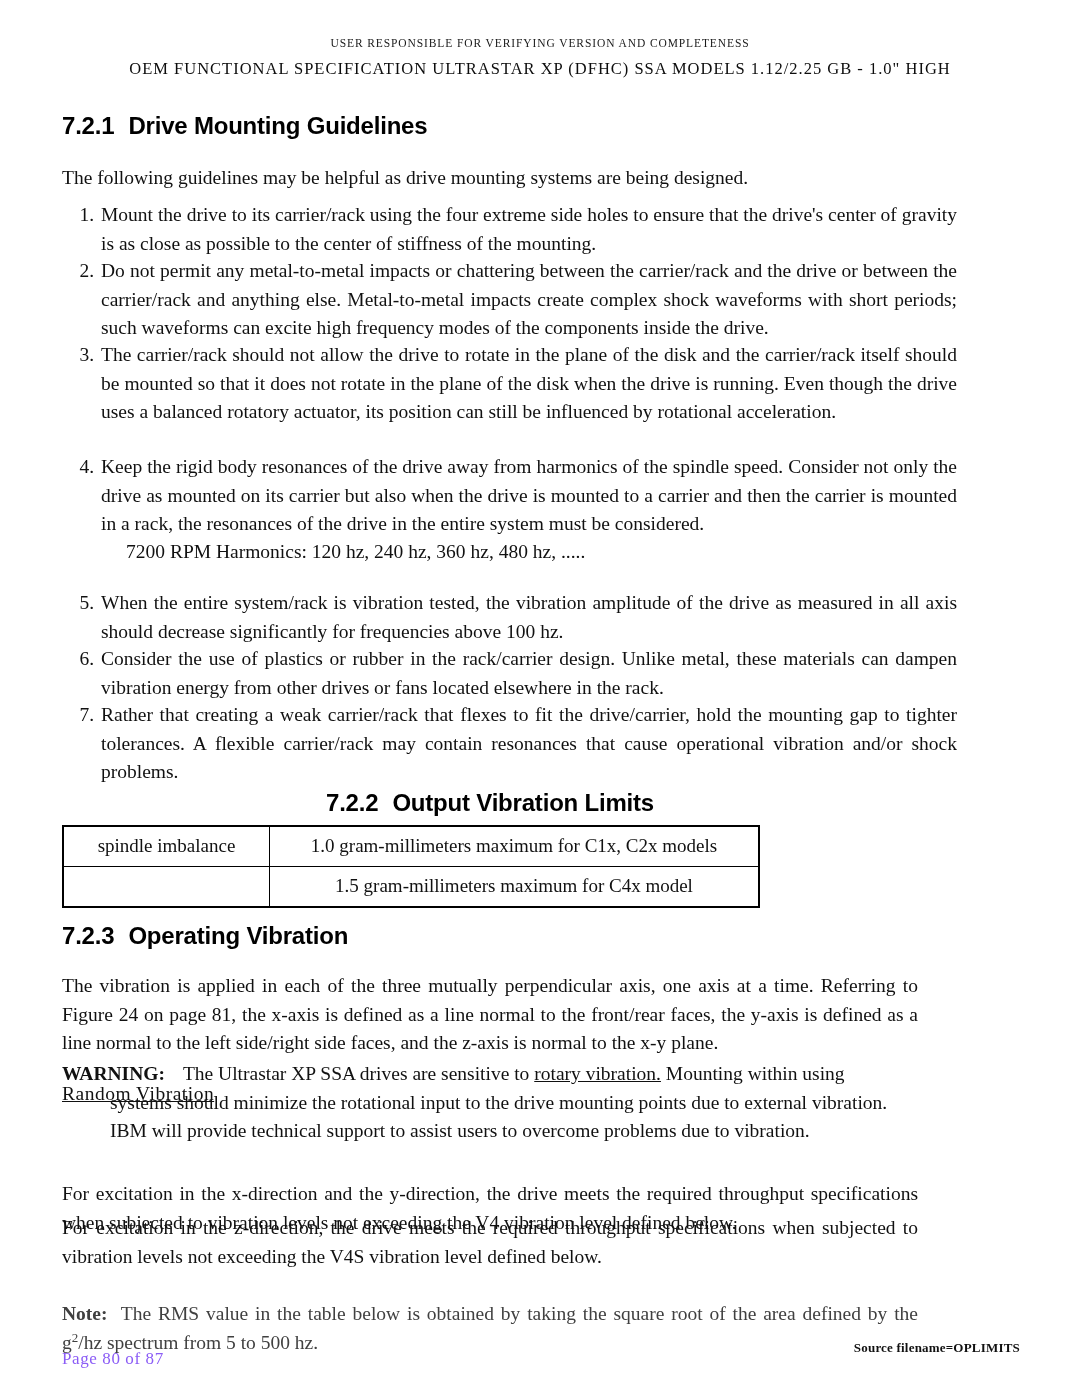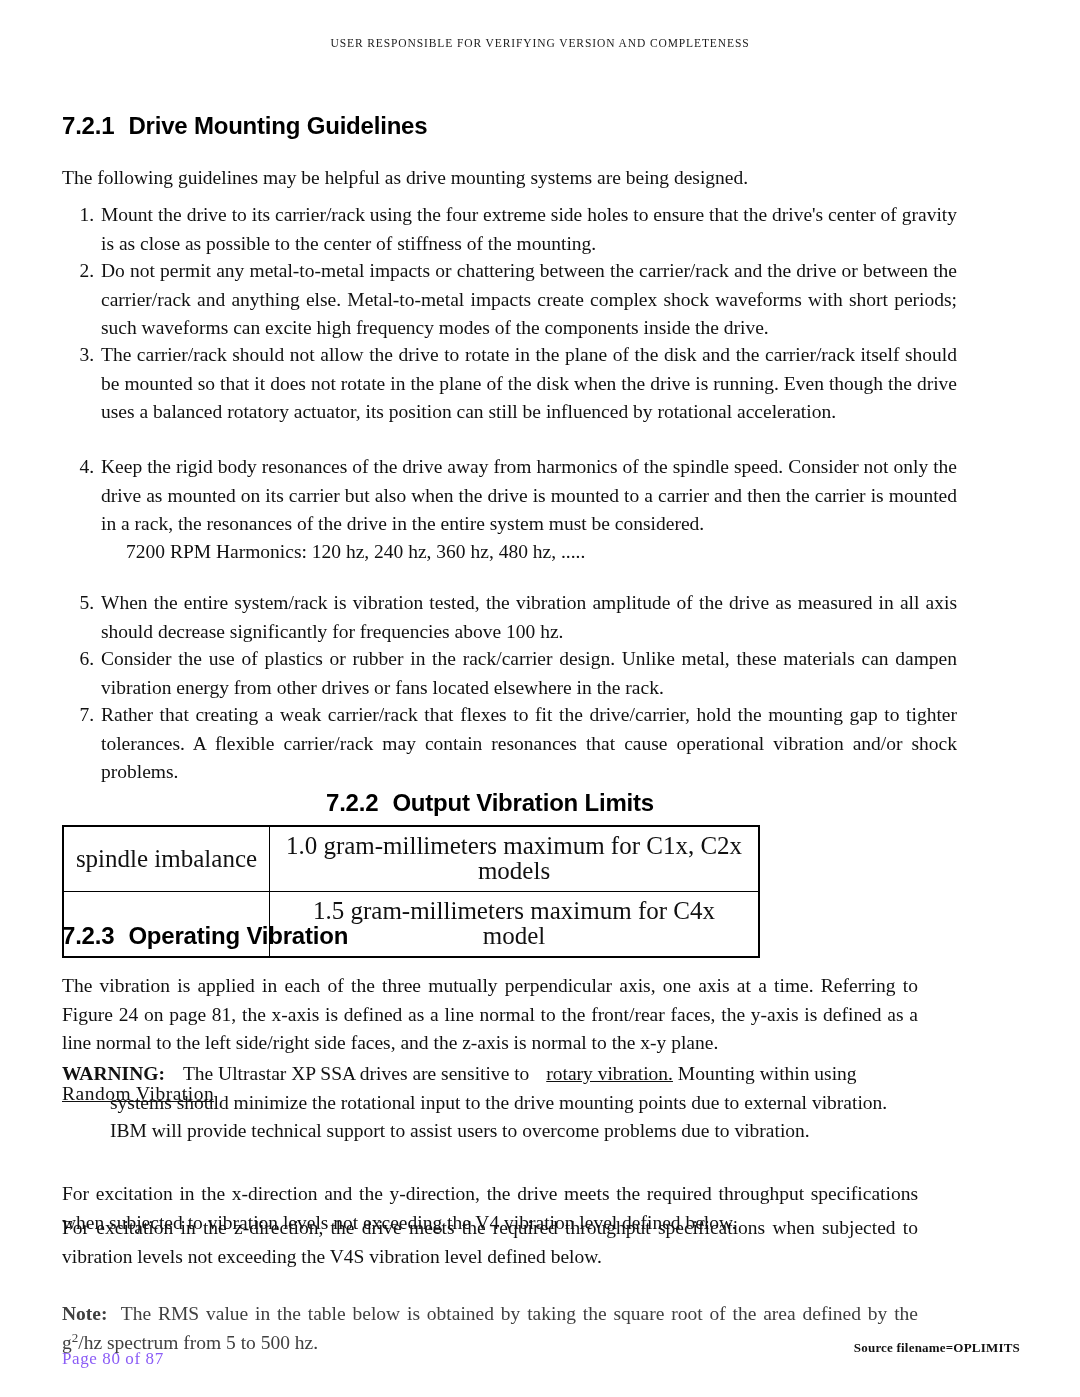--- a/index.html
+++ b/index.html
@@ -104,21 +104,21 @@
 
   
   table.vib {
     border-collapse: collapse;
     border: 2px solid #000;
     width: 653px;
     table-layout: fixed;
   }
   table.vib td {
     border: 1.5px solid #000;
-    font-size: 25px;
+    font-size: 19px;
     line-height: 25px;
     padding: 6px 10px 8px 10px;
     text-align: center;
     color: #111;
     vertical-align: middle;
   }
   td.c1 { width: 185px; }
   td.c2 { width: 468px; }
 
   
@@ -134,21 +134,21 @@
   }
   .warn .wline2 {
     display: block;
     margin-left: 48px;
     text-align: justify;
   }
   .warn .wline3 {
     display: block;
     margin-left: 48px;
   }
-  .u { text-decoration: underline; margin-left: 12px; }
+  .u { text-decoration: underline; }
 
   .subhead {
     font-size: 19.5px;
     line-height: 28.5px;
     text-decoration: underline;
     letter-spacing: 0.5px;
     color: #111;
   }
 
   .note {
@@ -196,20 +196,21 @@
 
   
   .at { position: absolute; left: 0; width: 856px; }
 </style>
 </head>
 <body>
 
 <div class="page">
 
   <div class="hdr-small">USER RESPONSIBLE FOR VERIFYING VERSION AND COMPLETENESS</div>
+  <div class="hdr-title">OEM FUNCTIONAL SPECIFICATION  ULTRASTAR XP (DFHC) SSA MODELS  1.12/2.25 GB - 1.0" HIGH</div>
 
   <div class="content">
 
     <h2 class="sec at" style="top:112px;">
       <span class="num">7.2.1</span><span>Drive Mounting Guidelines</span>
     </h2>
 
     <p class="body at noj" style="top:164px;">The following guidelines may be helpful as drive mounting systems are being designed.</p>
 
     <div class="li at" style="top:201px;">

